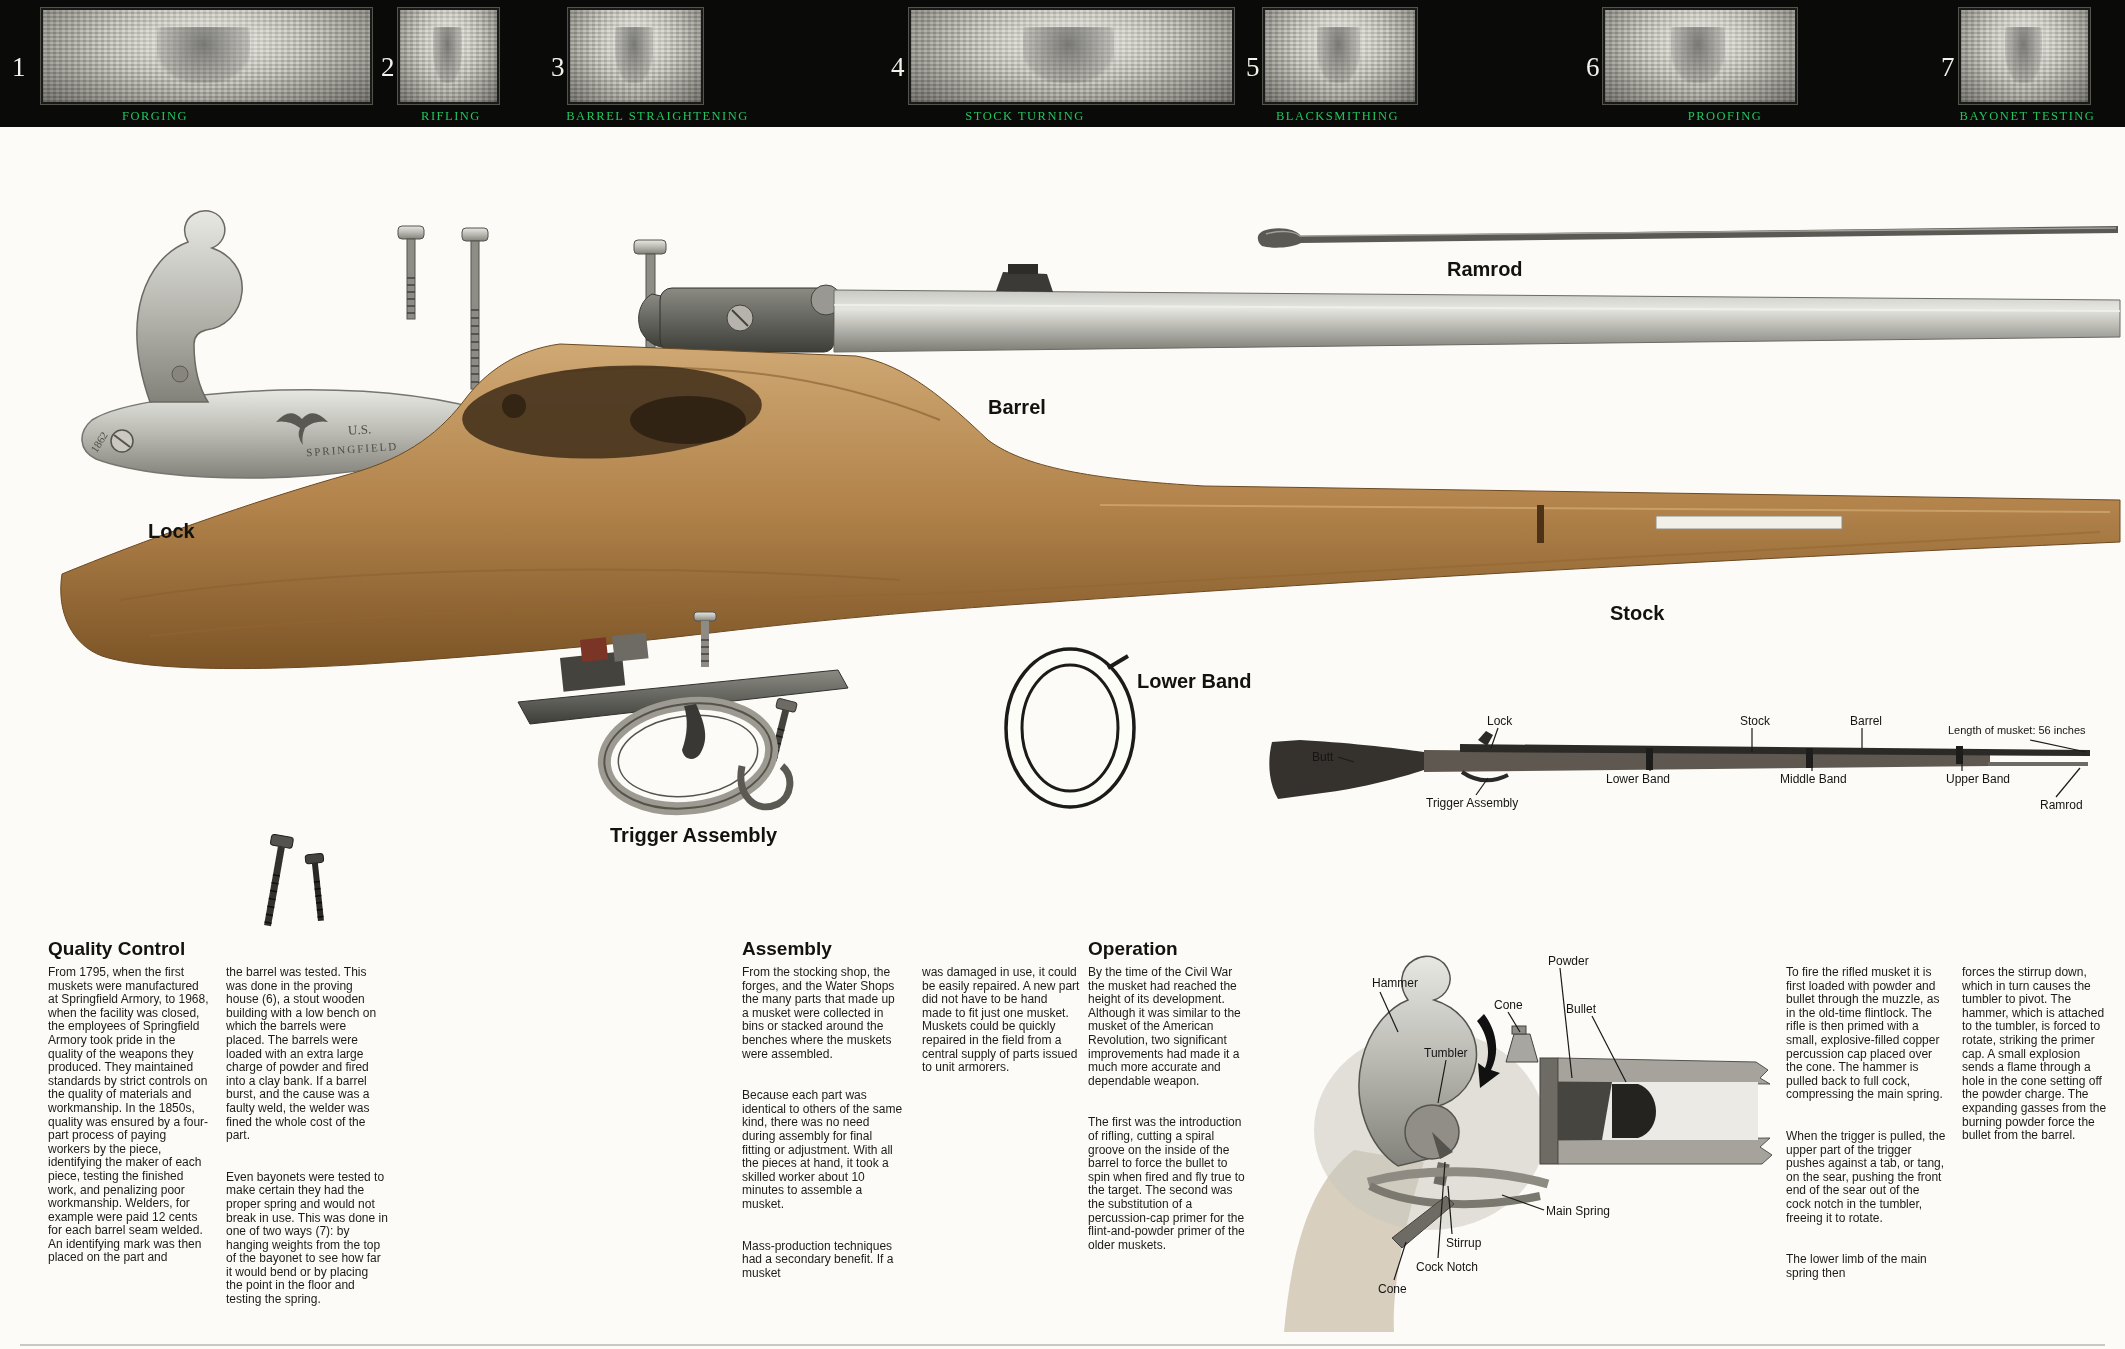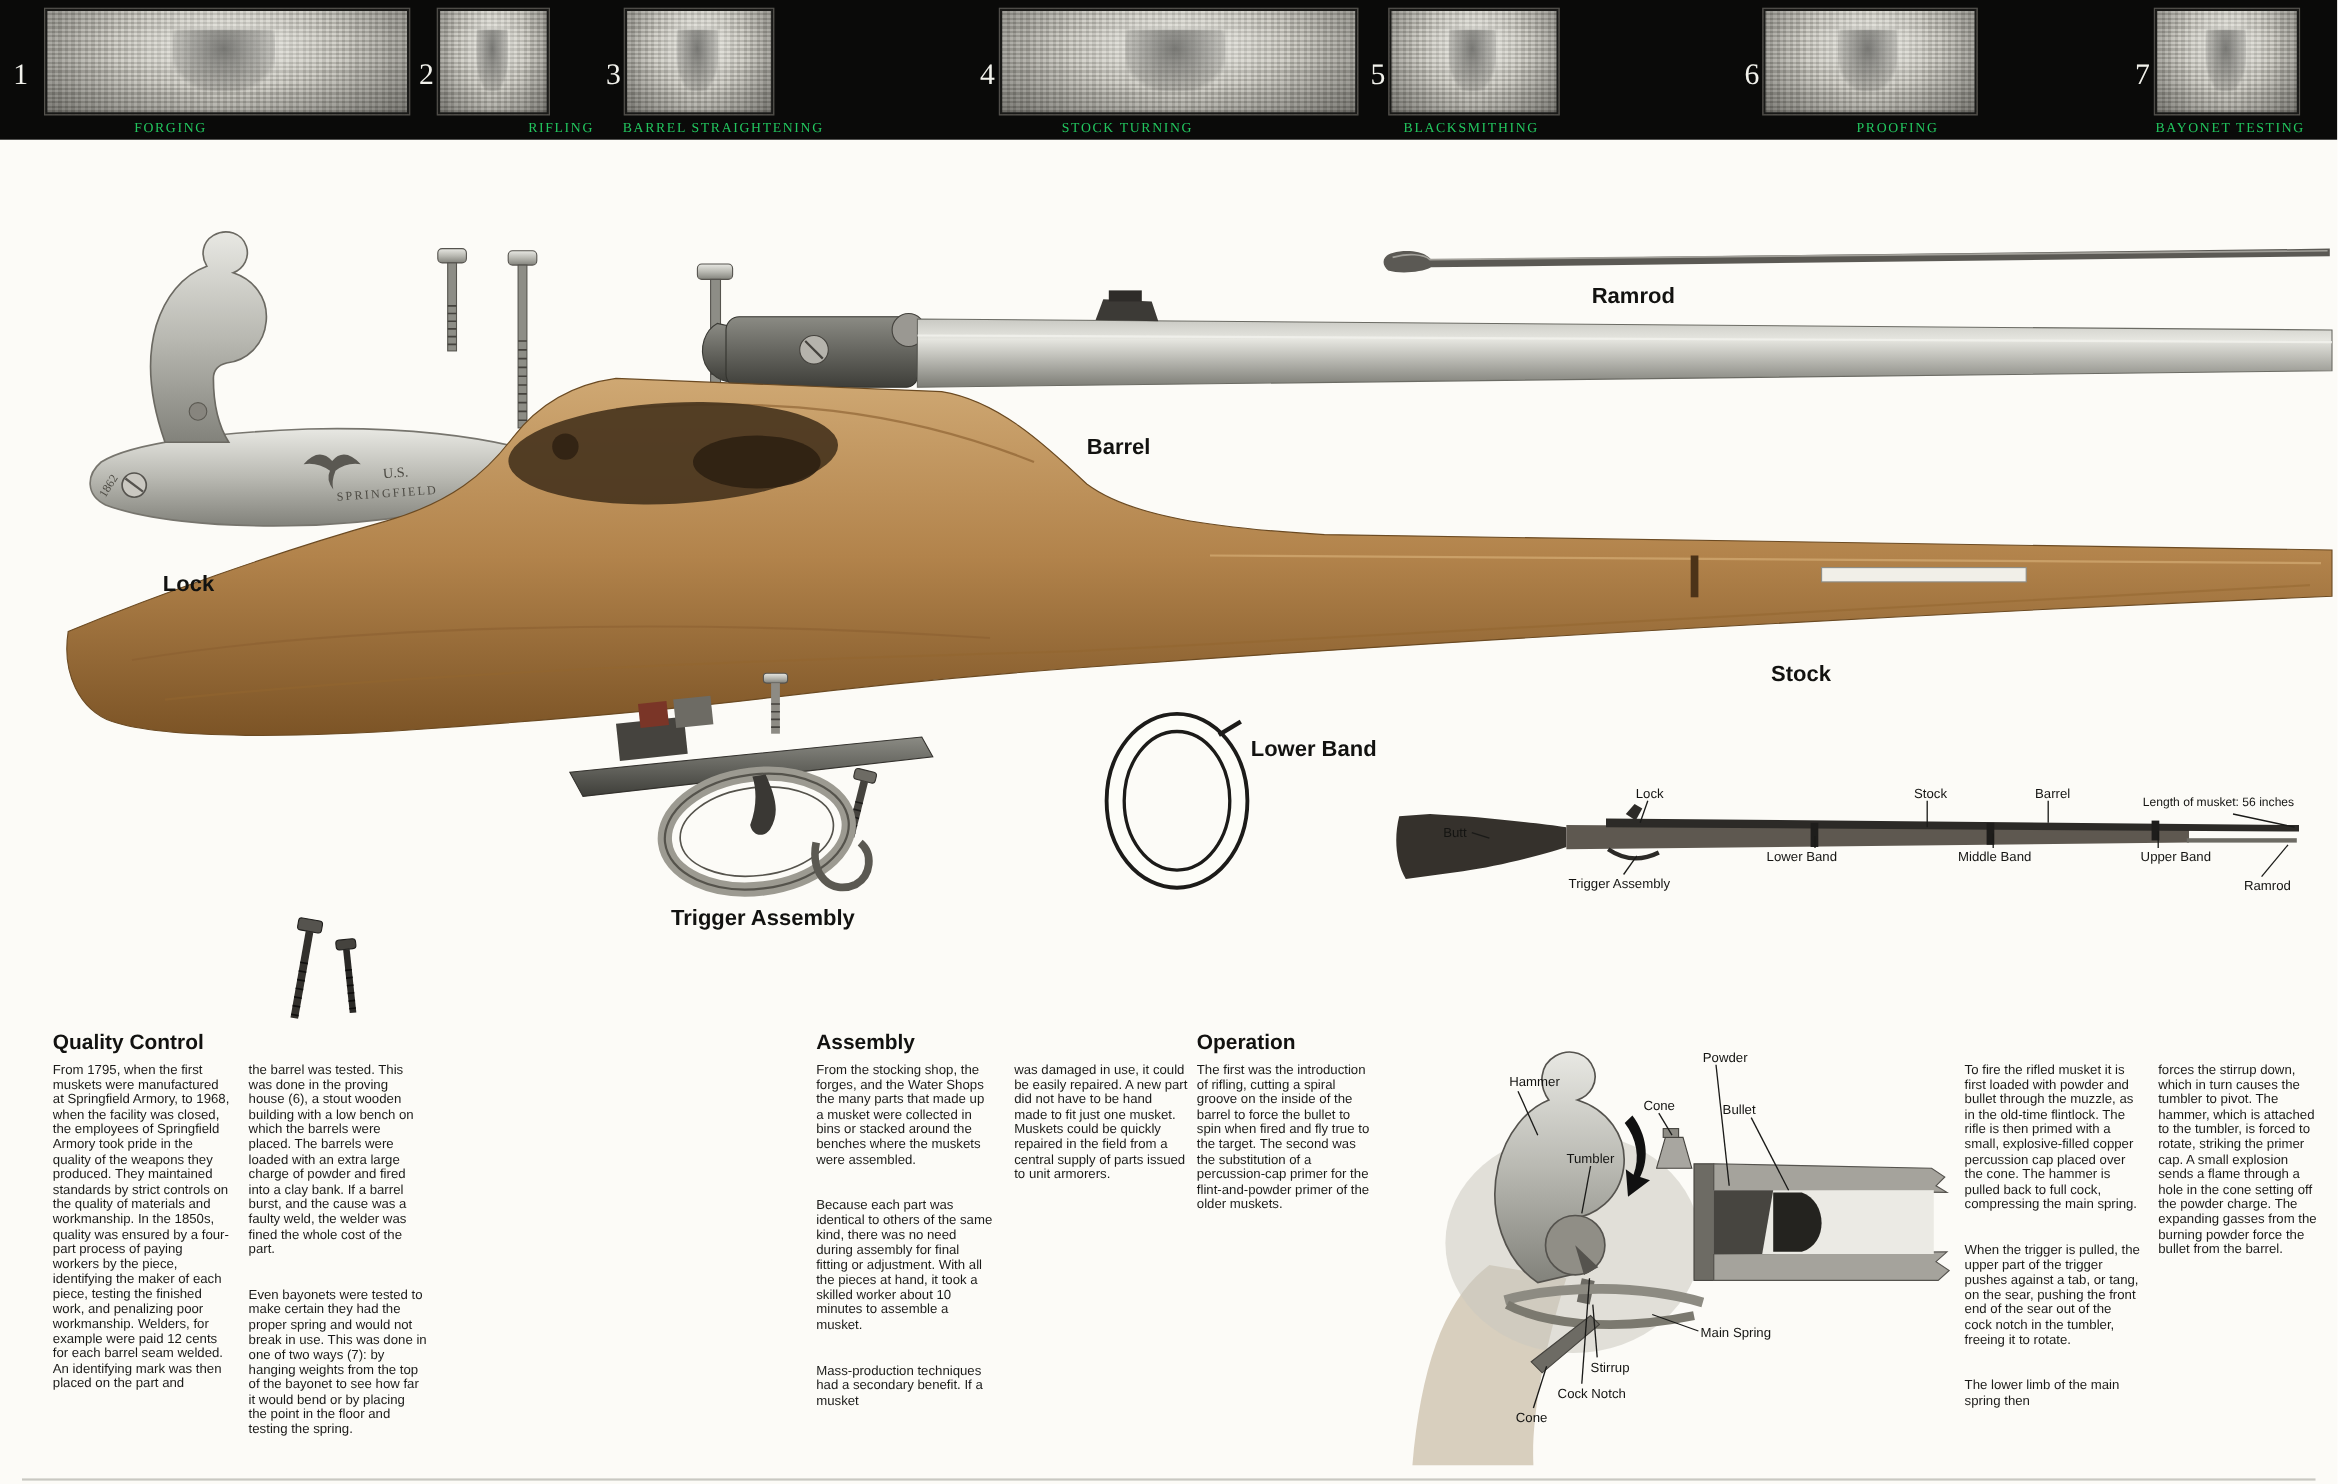--- a/index.html
+++ b/index.html
@@ -46,21 +46,21 @@
 
 <div class="page">
 
   <header class="banner">
     <div class="proc-num" style="left:12px;">1</div>
     <div class="proc-img" style="left:40px; width:333px;"></div>
     <div class="proc-cap" style="left:75px; width:160px;">FORGING</div>
 
     <div class="proc-num" style="left:381px;">2</div>
     <div class="proc-img" style="left:397px; width:103px;"></div>
-    <div class="proc-cap" style="left:390px; width:150px;text-align:right;">RIFLING</div>
+    <div class="proc-cap" style="left:376px; width:150px;">RIFLING</div>
 
     <div class="proc-num" style="left:551px;">3</div>
     <div class="proc-img" style="left:567px; width:137px;"></div>
     <div class="proc-cap" style="left:545px; width:225px;">BARREL STRAIGHTENING</div>
 
     <div class="proc-num" style="left:891px;">4</div>
     <div class="proc-img" style="left:908px; width:327px;"></div>
     <div class="proc-cap" style="left:930px; width:190px;">STOCK TURNING</div>
 
     <div class="proc-num" style="left:1246px;">5</div>
@@ -298,20 +298,21 @@
     <p>From the stocking shop, the forges, and the Water Shops the many parts that made up a musket were collected in bins or stacked around the benches where the muskets were assembled.</p>
     <p>Because each part was identical to others of the same kind, there was no need during assembly for final fitting or adjustment. With all the pieces at hand, it took a skilled worker about 10 minutes to assemble a musket.</p>
     <p>Mass-production techniques had a secondary benefit. If a musket</p>
   </div>
   <div class="col" style="left:922px; top:966px; width:158px;">
     <p>was damaged in use, it could be easily repaired. A new part did not have to be hand made to fit just one musket. Muskets could be quickly repaired in the field from a central supply of parts issued to unit armorers.</p>
   </div>
 
   <h2 class="heading" style="left:1088px; top:938px;">Operation</h2>
   <div class="col" style="left:1088px; top:966px; width:162px;">
+    <p>By the time of the Civil War the musket had reached the height of its development. Although it was similar to the musket of the American Revolution, two significant improvements had made it a much more accurate and dependable weapon.</p>
     <p>The first was the introduction of rifling, cutting a spiral groove on the inside of the barrel to force the bullet to spin when fired and fly true to the target. The second was the substitution of a percussion-cap primer for the flint-and-powder primer of the older muskets.</p>
   </div>
 
   <div class="col" style="left:1786px; top:966px; width:160px;">
     <p>To fire the rifled musket it is first loaded with powder and bullet through the muzzle, as in the old-time flintlock. The rifle is then primed with a small, explosive-filled copper percussion cap placed over the cone. The hammer is pulled back to full cock, compressing the main spring.</p>
     <p>When the trigger is pulled, the upper part of the trigger pushes against a tab, or tang, on the sear, pushing the front end of the sear out of the cock notch in the tumbler, freeing it to rotate.</p>
     <p>The lower limb of the main spring then</p>
   </div>
   <div class="col" style="left:1962px; top:966px; width:150px;">
     <p>forces the stirrup down, which in turn causes the tumbler to pivot. The hammer, which is attached to the tumbler, is forced to rotate, striking the primer cap. A small explosion sends a flame through a hole in the cone setting off the powder charge. The expanding gasses from the burning powder force the bullet from the barrel.</p>

